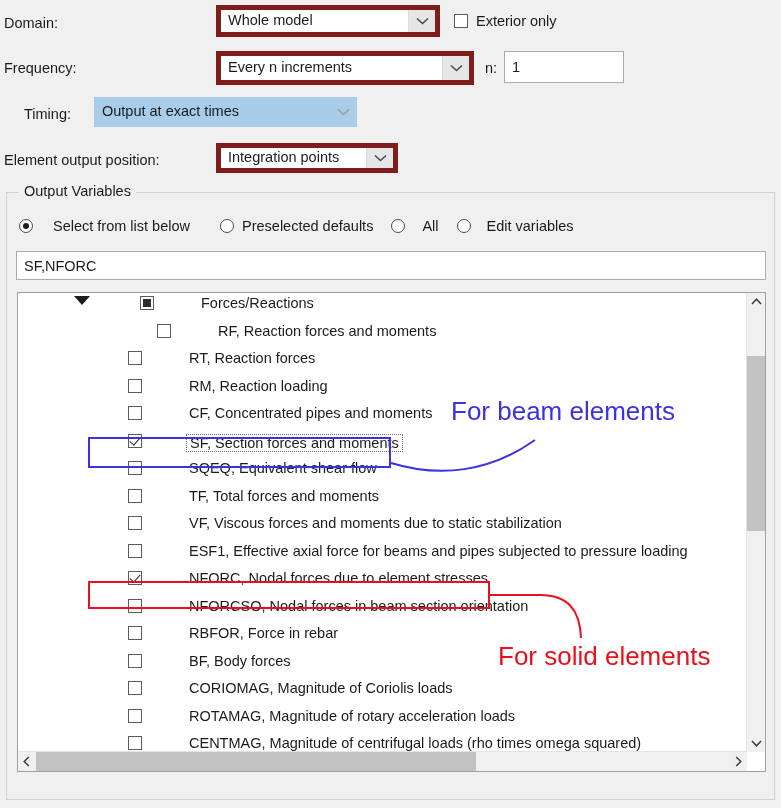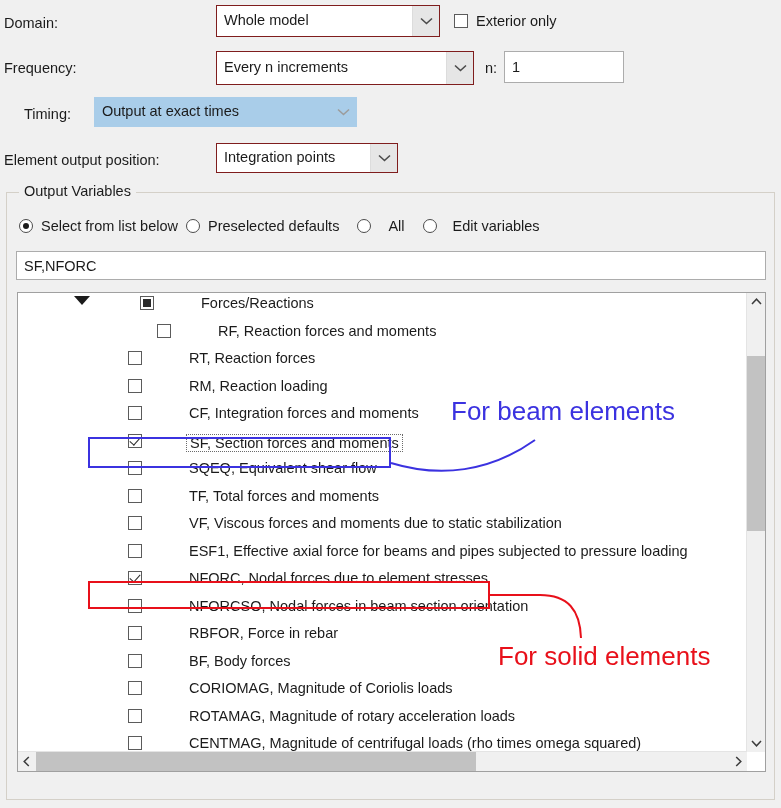--- a/index.html
+++ b/index.html
@@ -13,21 +13,21 @@
     overflow:hidden;
     -webkit-font-smoothing:antialiased;
   }
   .abs{position:absolute;}
 
   
   .lbl{white-space:nowrap;line-height:1;}
 
   .combo{
     box-sizing:border-box;
-    border:1px solid #7f1d1d;
+    border:5px solid #7f1d1d;
     background:#ffffff;
     display:flex;align-items:center;
     padding:0 0 0 7px;
     white-space:nowrap;
   }
   .combo .txt{flex:1;overflow:hidden;line-height:1;padding-bottom:1px;}
   .combo .arrowbox{
     width:26px;align-self:stretch;
     background:#e6e6e6;
     border-left:1px solid #dcdcdc;
@@ -209,21 +209,21 @@
       </svg>
   </span>
 </div>
 
 <div class="abs" id="group-output-variables" style="left:6px;top:192px;width:769px;height:608px;">
 
   <div class="grouplegend">Output Variables</div>
 
   <div class="abs" style="left:12px;top:26px;display:flex;align-items:center;">
 
-    <span style="display:flex;align-items:center;gap:8px;margin-right:8px;">
+    <span style="display:flex;align-items:center;gap:20px;margin-right:30px;">
       <span class="rb on"></span>
       <span class="lbl">Select from list below</span>
     </span>
 
     <span style="display:flex;align-items:center;gap:8px;margin-right:18px;">
       <span class="rb"></span>
       <span class="lbl">Preselected defaults</span>
     </span>
 
     <span style="display:flex;align-items:center;gap:17px;margin-right:18px;">
@@ -261,21 +261,21 @@
           <span class="rowlabel">RT, Reaction forces</span>
         </div>
         <div class="treerow" style="top: 85.5px;">
           <span style="width: 70px; flex: 0 0 auto;"></span>
           <span class="cb"></span>
           <span class="rowlabel">RM, Reaction loading</span>
         </div>
         <div class="treerow" style="top: 113px;">
           <span style="width: 70px; flex: 0 0 auto;"></span>
           <span class="cb"></span>
-          <span class="rowlabel">CF, Integration forces and moments</span>
+          <span class="rowlabel">CF, Concentrated pipes and moments</span>
         </div>
         <div class="treerow" style="top: 140.5px;">
           <span style="width: 70px; flex: 0 0 auto;"></span>
           <span class="cb checked"></span>
           <span class="rowlabel focusrect">SF, Section forces and moments</span>
         </div>
         <div class="treerow" style="top: 168px;">
           <span style="width: 70px; flex: 0 0 auto;"></span>
           <span class="cb"></span>
           <span class="rowlabel">SQEQ, Equivalent shear flow</span>

